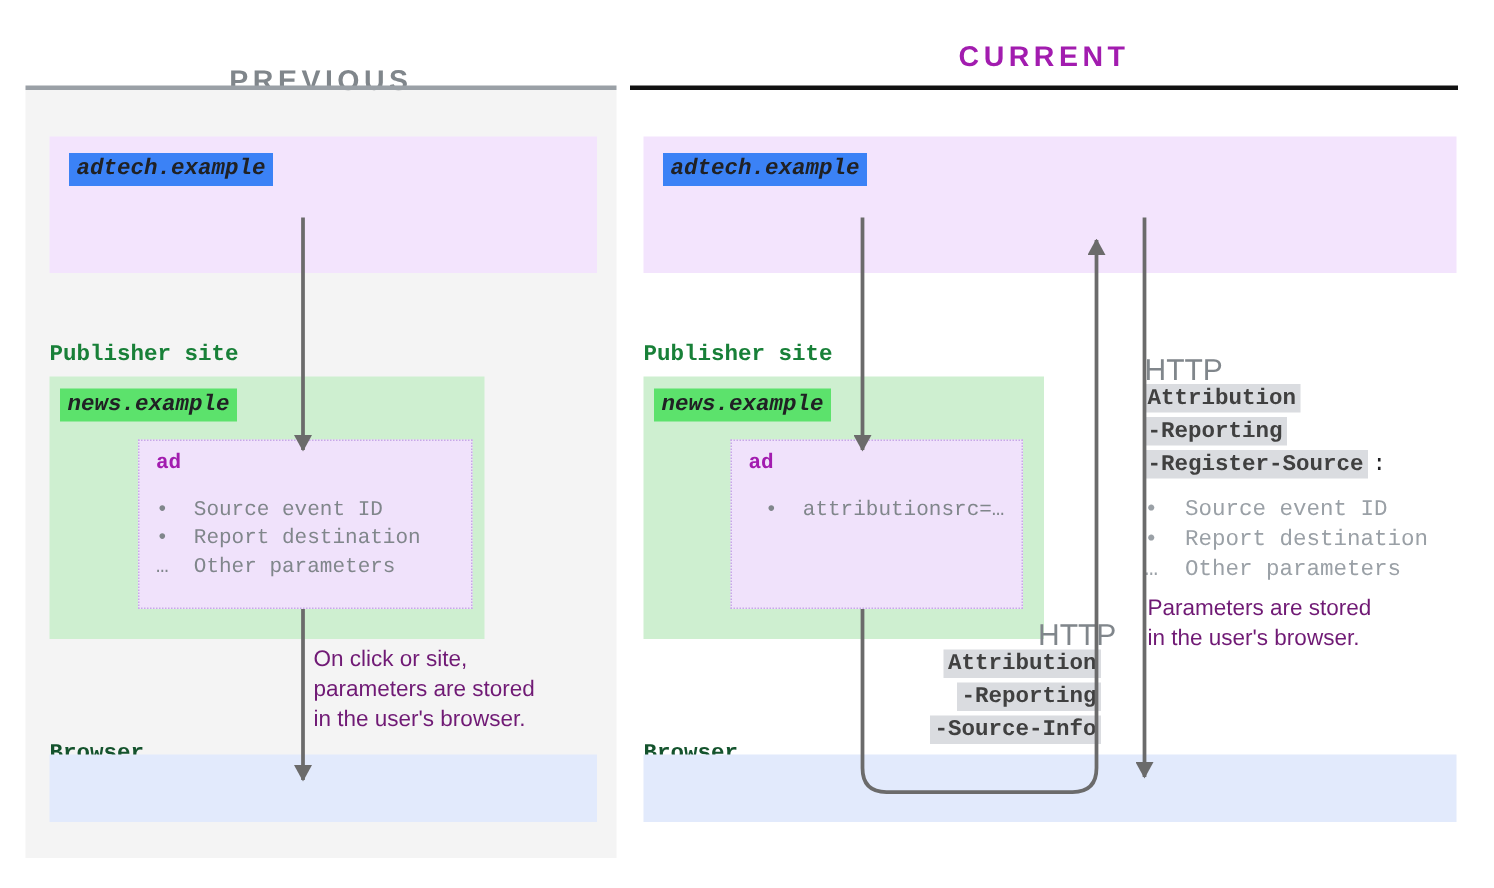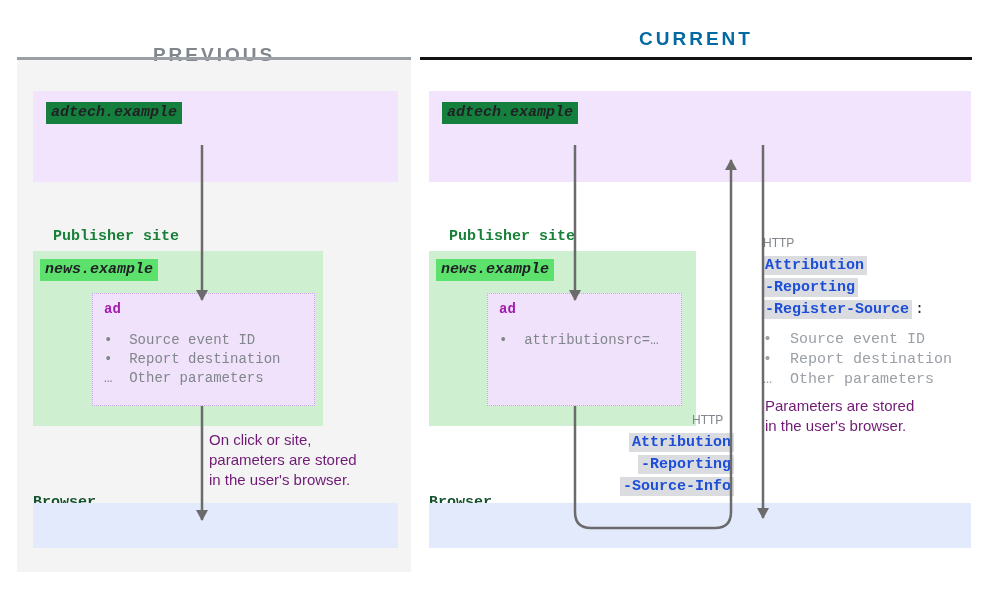--- a/index.html
+++ b/index.html
@@ -26,21 +26,21 @@
     font-size: 19px;
     letter-spacing: 3px;
     font-weight: bold;
   }
   #title-previous {
     left: 17px; top: 44px; width: 394px;
     color: #80868b;
   }
   #title-current {
     left: 420px; top: 28px; width: 552px;
-    color: #0369a1;
+    color: #a21caf;
   }
   .col-rule {
     position: absolute;
     height: 3px;
   }
   #rule-previous { left: 17px; top: 57px; width: 394px; background: #9aa0a6; }
   #rule-current  { left: 420px; top: 57px; width: 552px; background: #111111; }
 
   
   #col-previous-bg {
@@ -64,32 +64,32 @@
   .region-label {
     position: absolute;
     font-family: "Liberation Mono", monospace;
     font-size: 15px;
     font-style: italic;
     font-weight: bold;
     padding: 2px 5px 3px 5px;
     white-space: nowrap;
     color: #202124;
   }
-  .label-purple { background: #15803d; font-style: italic; }
+  .label-purple { background: #3b82f6; font-style: italic; }
   .label-green  { background: #5ce26c; }
 
   
   .section-heading {
     position: absolute;
     font-family: "Liberation Mono", monospace;
     font-size: 15px;
     font-weight: bold;
     white-space: nowrap;
   }
-  .heading-green { color: #188038; margin-left: 20px; }
+  .heading-green { color: #188038; }
   .heading-blue  { color: #14532d; margin-top: 14px; }
 
   
   .ad-box {
     position: absolute;
     box-sizing: border-box;
     background: #f0e2fb;
     border: 1px dotted #c8a8e8;
   }
   .ad-title {
@@ -116,29 +116,29 @@
     font-size: 15px;
     color: #701a75;
     line-height: 20px;
     white-space: pre-line;
   }
 
   
   .http-word {
     position: absolute;
     font-family: "Liberation Sans", sans-serif;
-    font-size: 12px;
+    font-size: 20px;
     color: #80868b;
     white-space: nowrap;
   }
   .hdr-line {
     font-family: "Liberation Mono", monospace;
     font-size: 15px;
     font-weight: bold;
-    color: #1d4ed8;
+    color: #404040;
     background: #dadce0;
     padding: 1px 3px;
     white-space: nowrap;
   }
   .hdr-colon {
     font-family: "Liberation Mono", monospace;
     font-size: 15px;
     color: #202124;
     background: transparent;
     padding: 0 0 0 3px;
@@ -204,21 +204,21 @@
 
 <div class="region region-purple" style="left:429px; top:91px; width:542px; height:91px;"></div>
 <div class="region-label label-purple" style="left:442px; top:102px;">adtech.example</div>
 
 <div class="section-heading heading-green" style="left:429px; top:228px;">Publisher site</div>
 <div class="region region-green" style="left:429px; top:251px; width:267px; height:175px;"></div>
 <div class="region-label label-green" style="left:436px; top:259px;">news.example</div>
 
 <div class="ad-box" style="left:487px; top:293px; width:195px; height:113px;"></div>
 <div class="ad-title" style="left:499px; top:301px;">ad</div>
-<div class="ad-lines" style="left:499px; top:331px;">•  attributionsrc=…</div>
+<div class="ad-lines" style="left:510px; top:331px;">•  attributionsrc=…</div>
 
 <div class="section-heading heading-blue" style="left:429px; top:480px;">Browser</div>
 <div class="region region-blue" style="left:429px; top:503px; width:542px; height:45px;"></div>
 
 <div class="http-word" style="left:692px; top:413px;">HTTP</div>
 <div class="hdr-stack right-align" style="left:540px; top:433px; width:194px;">
   <span class="hdr-line">Attribution</span>
   <span class="hdr-line">-Reporting</span>
   <span class="hdr-line">-Source-Info</span>
 </div>

